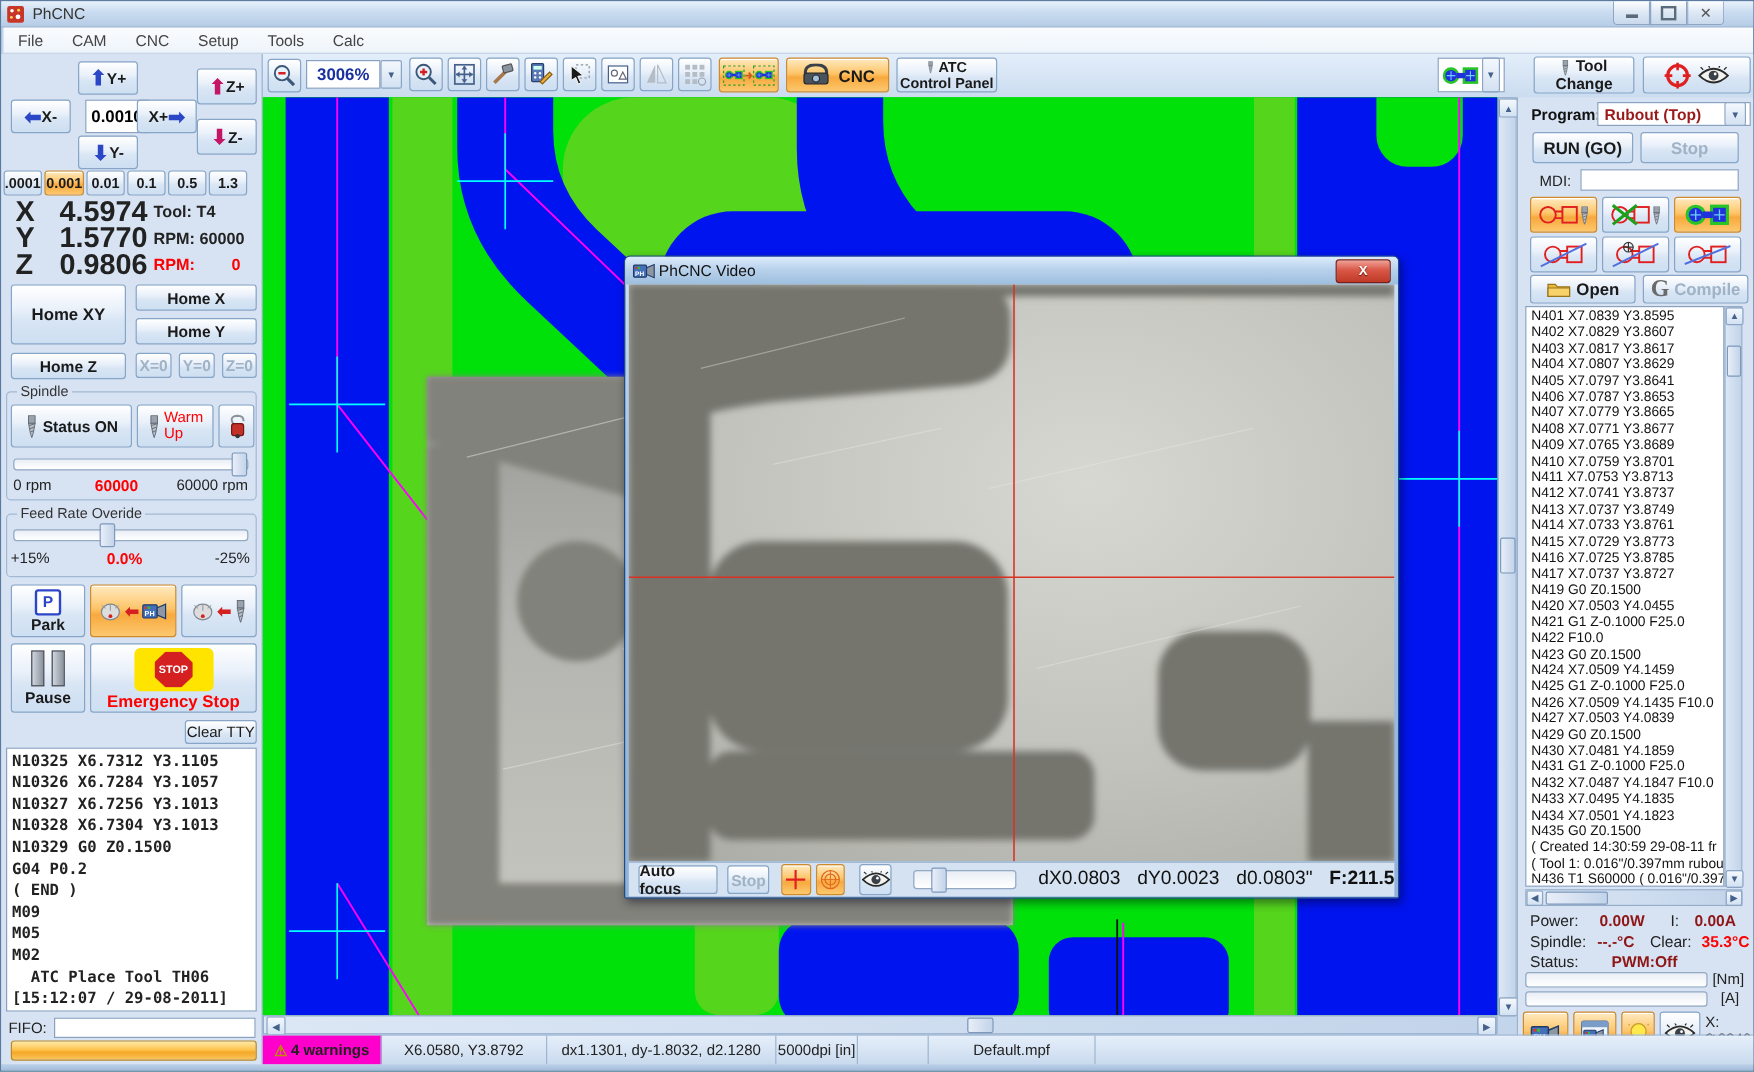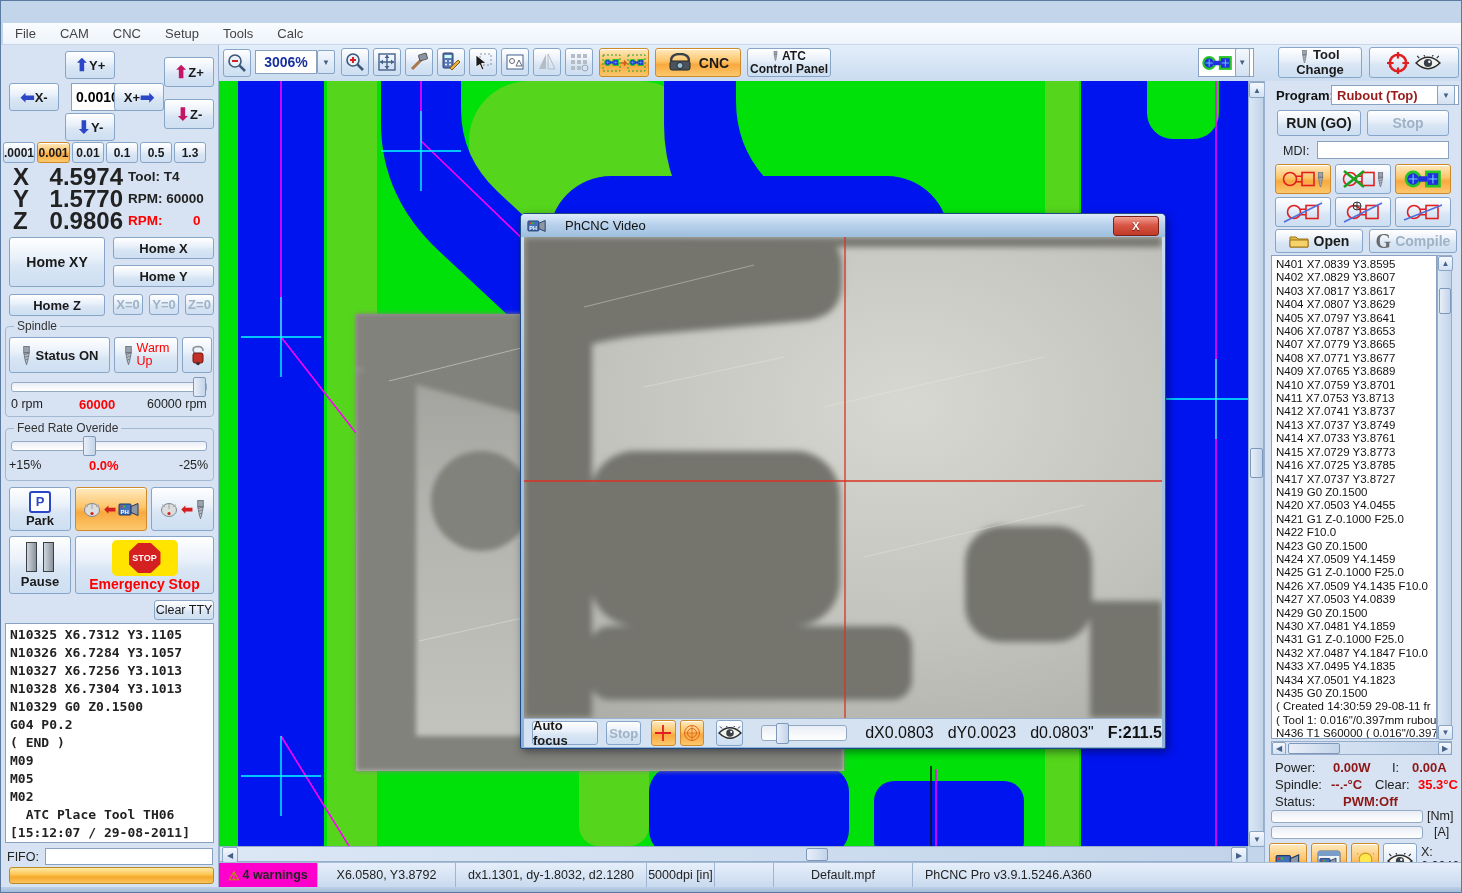--- a/index.html
+++ b/index.html
@@ -135,20 +135,39 @@
       </g>
     <g id="icon-target">
         <circle cx="10" cy="10" r="7.5" fill="none" stroke="#e02020" stroke-width="2.4"></circle>
       <path d="M10,0 V6 M10,14 V20 M0,10 H6 M14,10 H20" stroke="#e02020" stroke-width="2"></path>
       </g>
   </defs>
 </svg>
 
 <div id="app">
 
+  <div class="abs titlebar">
+    <svg class="ic" width="16" height="16" viewBox="0 0 16 16" style="margin-left:4px">
+      <rect x="1" y="1" width="14" height="14" rx="2" fill="#c8362a"></rect>
+      <circle cx="5" cy="5" r="1.5" fill="#fff"></circle>
+        <circle cx="10.5" cy="4.5" r="1.2" fill="#ffd34a"></circle>
+      <circle cx="4.5" cy="10.5" r="1.2" fill="#ffd34a"></circle>
+        <circle cx="10" cy="10" r="2" fill="#fff"></circle>
+    </svg>
+    <span class="title-text">PhCNC</span>
+    <div class="winbtns">
+      <div class="winbtn">
+          <div style="width:10px;height:3px;background:#5a6b7e;margin-top:6px"></div>
+        </div>
+      <div class="winbtn">
+          <div style="width:9px;height:8px;border:2px solid #5a6b7e"></div>
+        </div>
+      <div class="winbtn" style="font-size:12px;">✕</div>
+    </div>
+  </div>
 
   <div class="abs menubar">
     <span class="menu-item">File</span>
     <span class="menu-item">CAM</span>
     <span class="menu-item">CNC</span>
     <span class="menu-item">Setup</span>
     <span class="menu-item">Tools</span>
     <span class="menu-item">Calc</span>
   </div>
 
@@ -616,30 +635,29 @@
   <div class="abs" id="statusbar">
     <div class="seg" style="width:98px;background:#ff00cc;font-weight:bold">
       <span style="color:#b89000;margin-right:3px">⚠</span>
       <span>4 warnings</span>
       </div>
     <div class="seg" style="width:137px">X6.0580, Y3.8792</div>
     <div class="seg" style="width:190px">dx1.1301, dy-1.8032, d2.1280</div>
     <div class="seg" style="width:67px">5000dpi [in]</div>
     <div class="seg" style="width:58px"></div>
     <div class="seg" style="width:138px">Default.mpf</div>
-    <div class="seg" style="flex:1;justify-content:flex-start;padding-left:12px;border-right:none">PhCNC Pro v3.9.1.5246.A360</div>
   </div>
   <div class="abs" style="left:0;top:886px;width:1462px;height:7px;background:linear-gradient(180deg,#bcd0e8,#9ab4d4)"></div>
 
   <div class="abs" id="videowin">
     <div class="vtitle">
       <svg class="ic" width="20" height="15" viewBox="0 0 22 16">
           <use href="#icon-phcam"></use>
         </svg>
-      <span style="margin-left:18px;font-size:13px;color:#111">PhCNC Video</span>
+      <span style="margin-left:2px;font-size:13px;color:#111">PhCNC Video</span>
       <div class="closebtn">X</div>
     </div>
 
     <svg class="abs" style="left:3px;top:23px" width="638" height="481" viewBox="0 0 638 481">
       <defs>
         <radialGradient id="silver" cx="0.6" cy="0.35" r="0.9">
           <stop offset="0" stop-color="#d8d8d2"></stop>
             <stop offset="0.55" stop-color="#c2c2bc"></stop>
             <stop offset="1" stop-color="#a8a8a2"></stop>
         </radialGradient>

